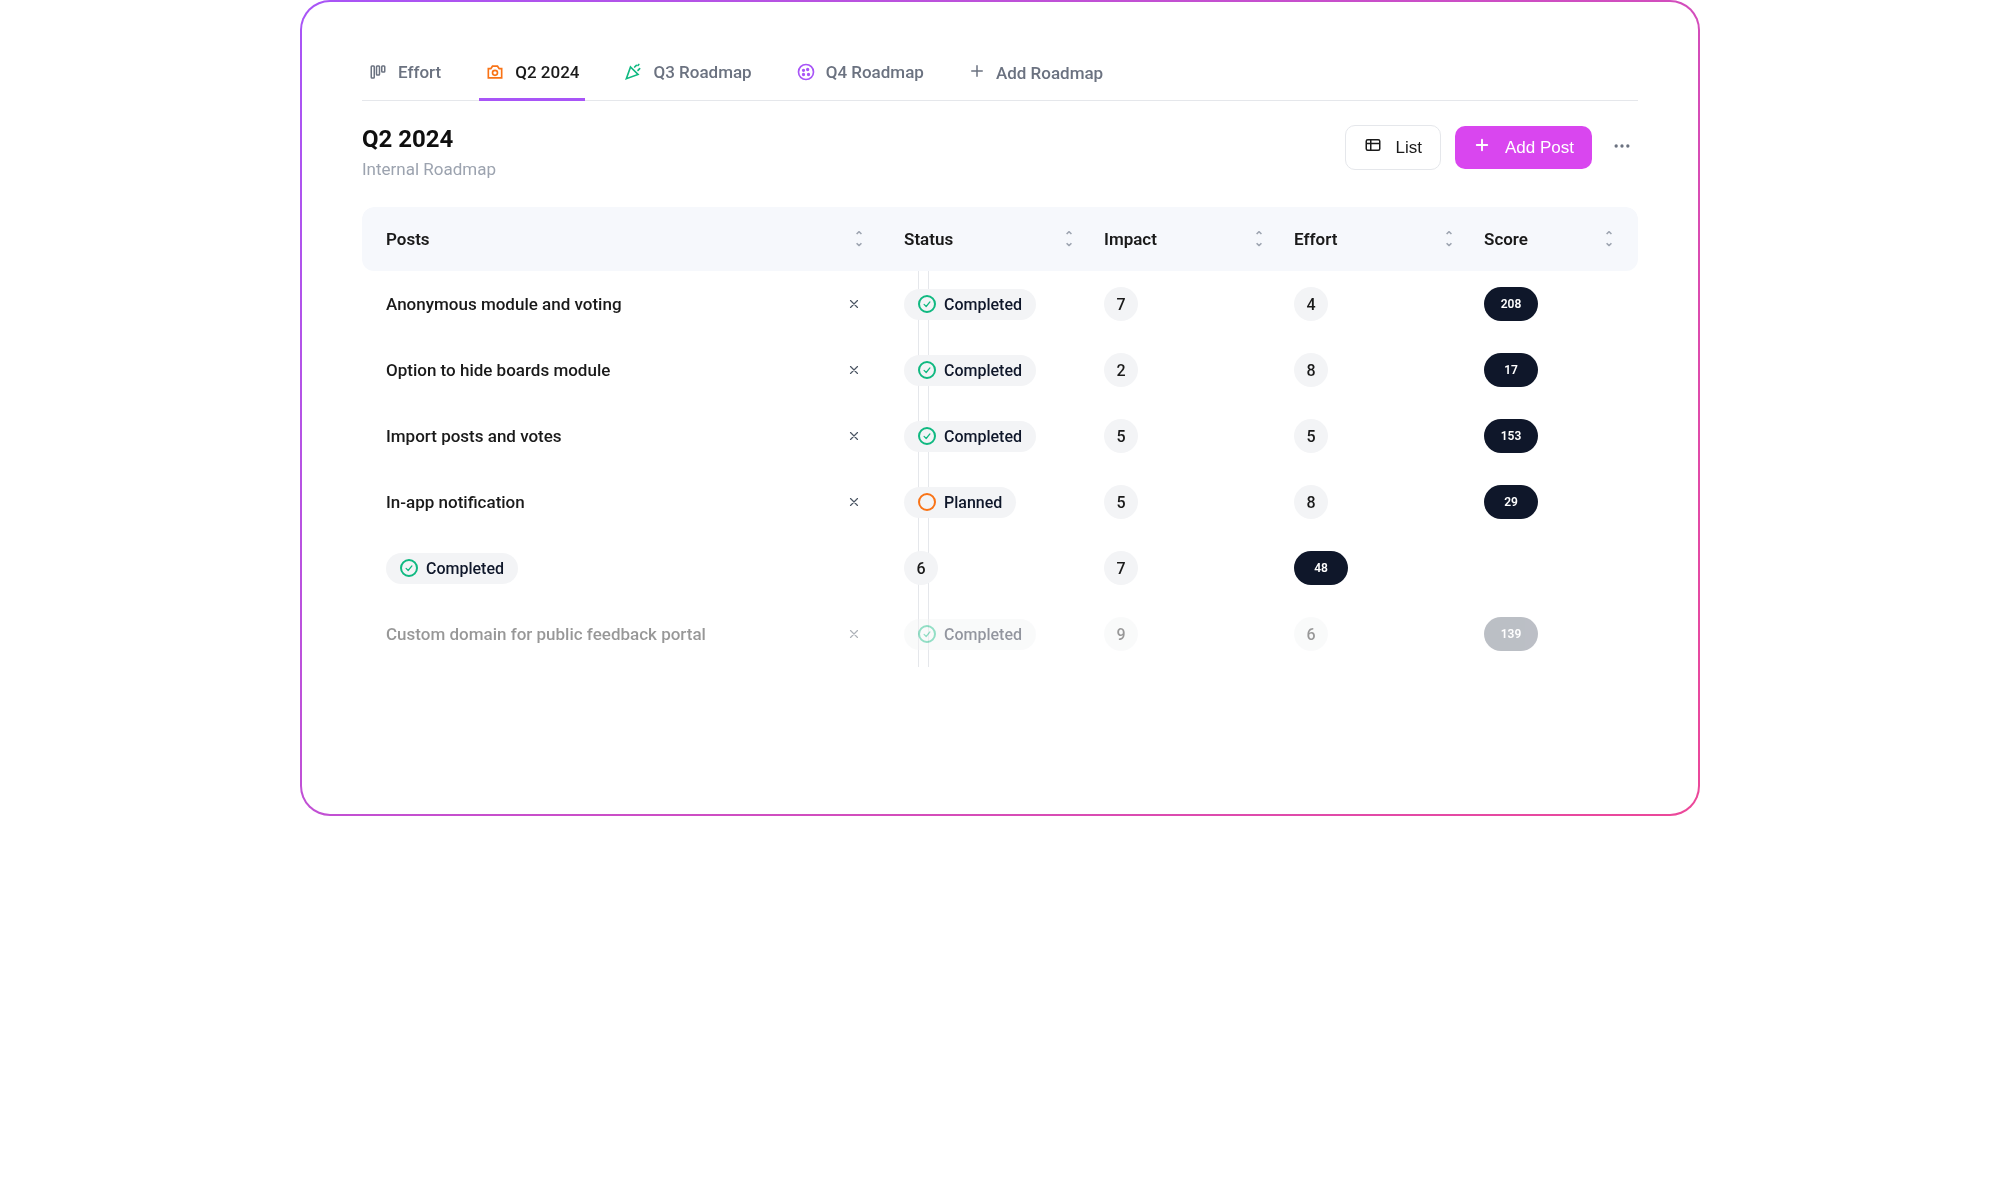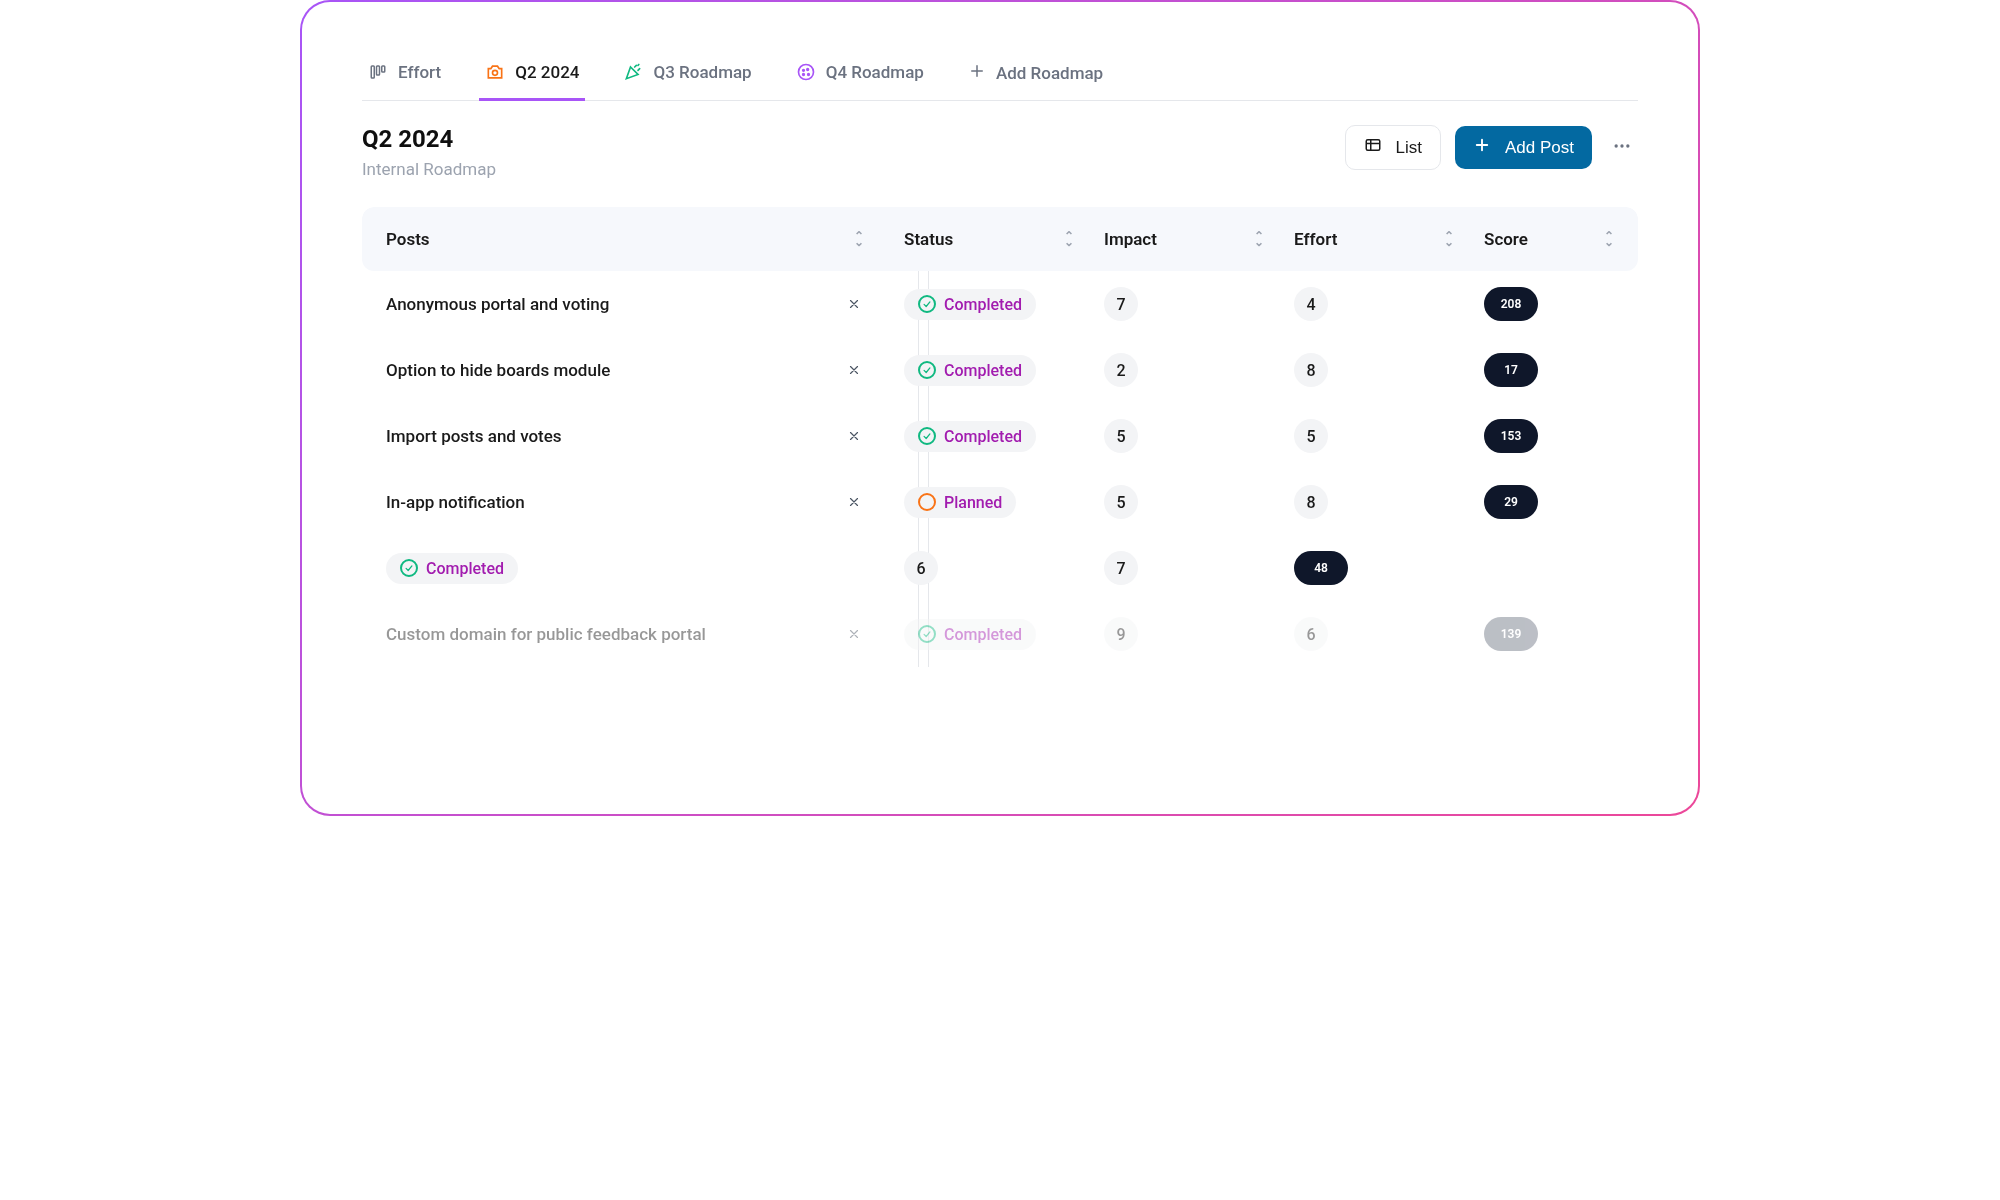--- a/index.html
+++ b/index.html
@@ -101,21 +101,21 @@
       font-weight: 500;
       cursor: pointer;
       border: none;
     }
     .btn-list {
       background: #fff;
       border: 1px solid #e5e7eb;
       color: #1a1a1a;
     }
     .btn-add {
-      background: #0369a1;
+      background: #d946ef;
       color: #fff;
     }
     .btn-add svg { stroke: #fff; }
     .more-btn {
       display: flex;
       align-items: center;
       justify-content: center;
       width: 32px;
       height: 32px;
       cursor: pointer;
@@ -202,21 +202,21 @@
     }
     .status-pill {
       display: inline-flex;
       align-items: center;
       gap: 8px;
       background: #f3f4f6;
       padding: 6px 14px;
       border-radius: 20px;
       font-size: 16px;
       font-weight: 500;
-      color: #a21caf;
+      color: #0f172a;
       text-align: right;
     }
     .status-pill .circle {
       width: 18px;
       height: 18px;
       border-radius: 50%;
       display: flex;
       align-items: center;
       justify-content: center;
     }
@@ -378,21 +378,21 @@
           <span class="sort-icon">
               <span>⌃</span>
               <span>⌄</span>
             </span>
         </div>
       </div>
       <div class="tbody" id="tbody">
         <div class="col-divider" style="left:calc(100% - 710px)"></div>
       <div class="row">
     <div class="posts-cell">
-      <span class="post-title">Anonymous portal and voting</span>
+      <span class="post-title">Anonymous module and voting</span>
       <span class="remove-x">
         <svg width="14" height="14" viewBox="0 0 24 24" fill="none" stroke="#4b5563" stroke-width="2" stroke-linecap="round">
                   <path d="M6 6l12 12M18 6L6 18"></path>
                 </svg>
       </span>
     </div>
     <div class="cell-center">
       <span class="status-pill">
         <span class="circle circle-completed">
                   <svg width="10" height="10" viewBox="0 0 24 24" fill="none" stroke-width="3" stroke-linecap="round" stroke-linejoin="round">

